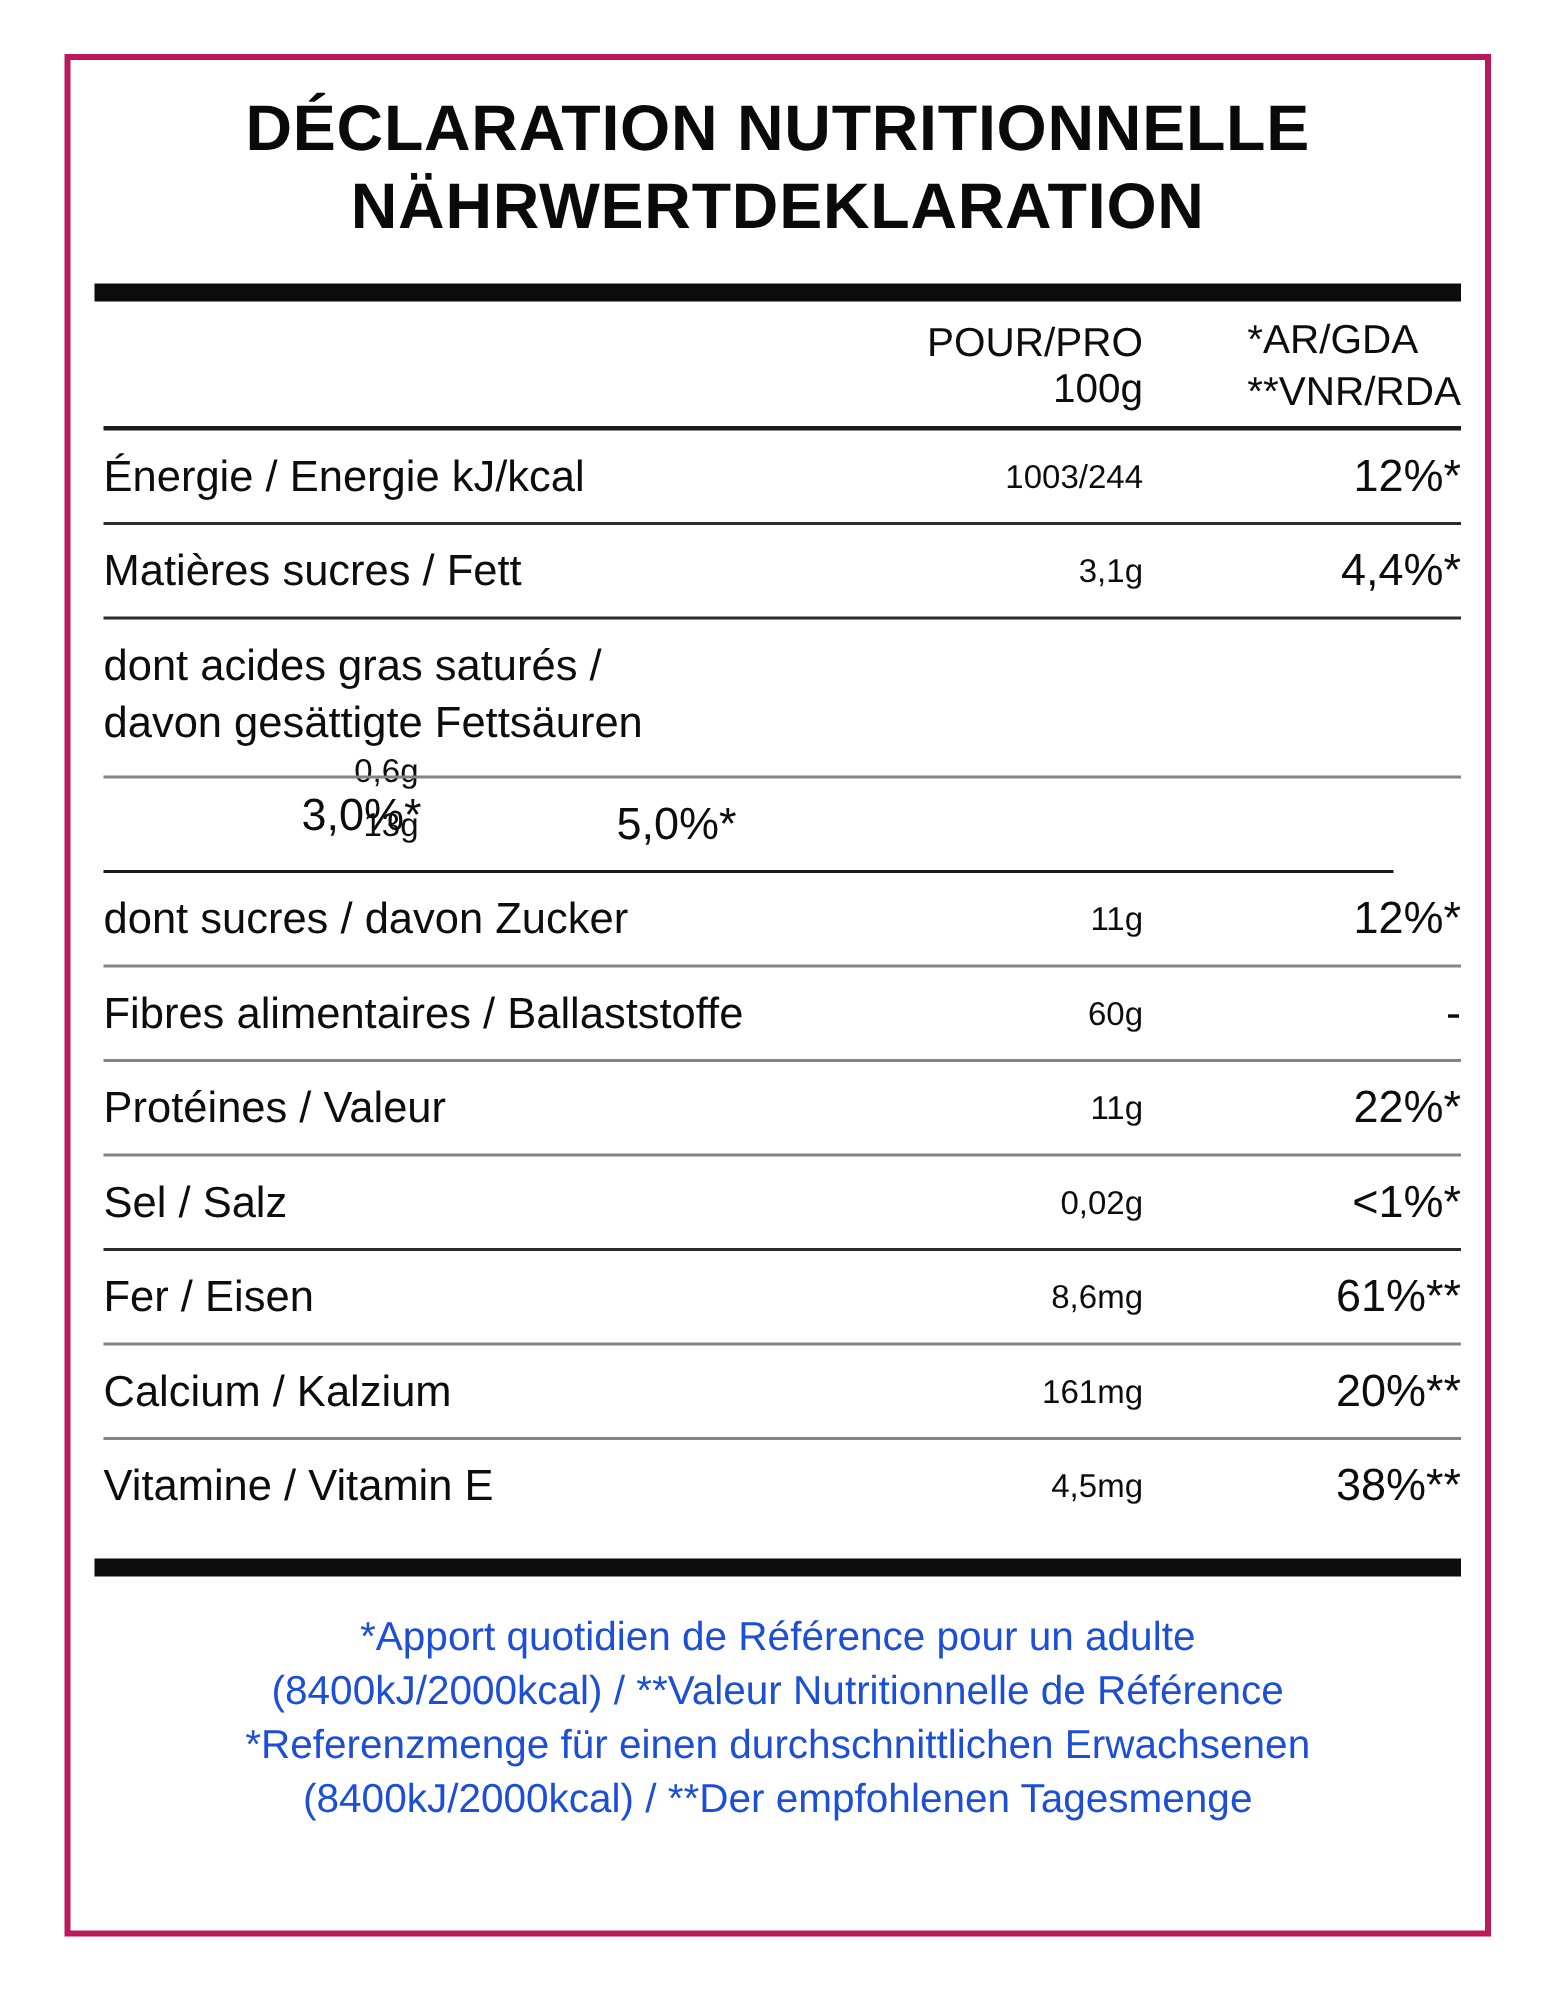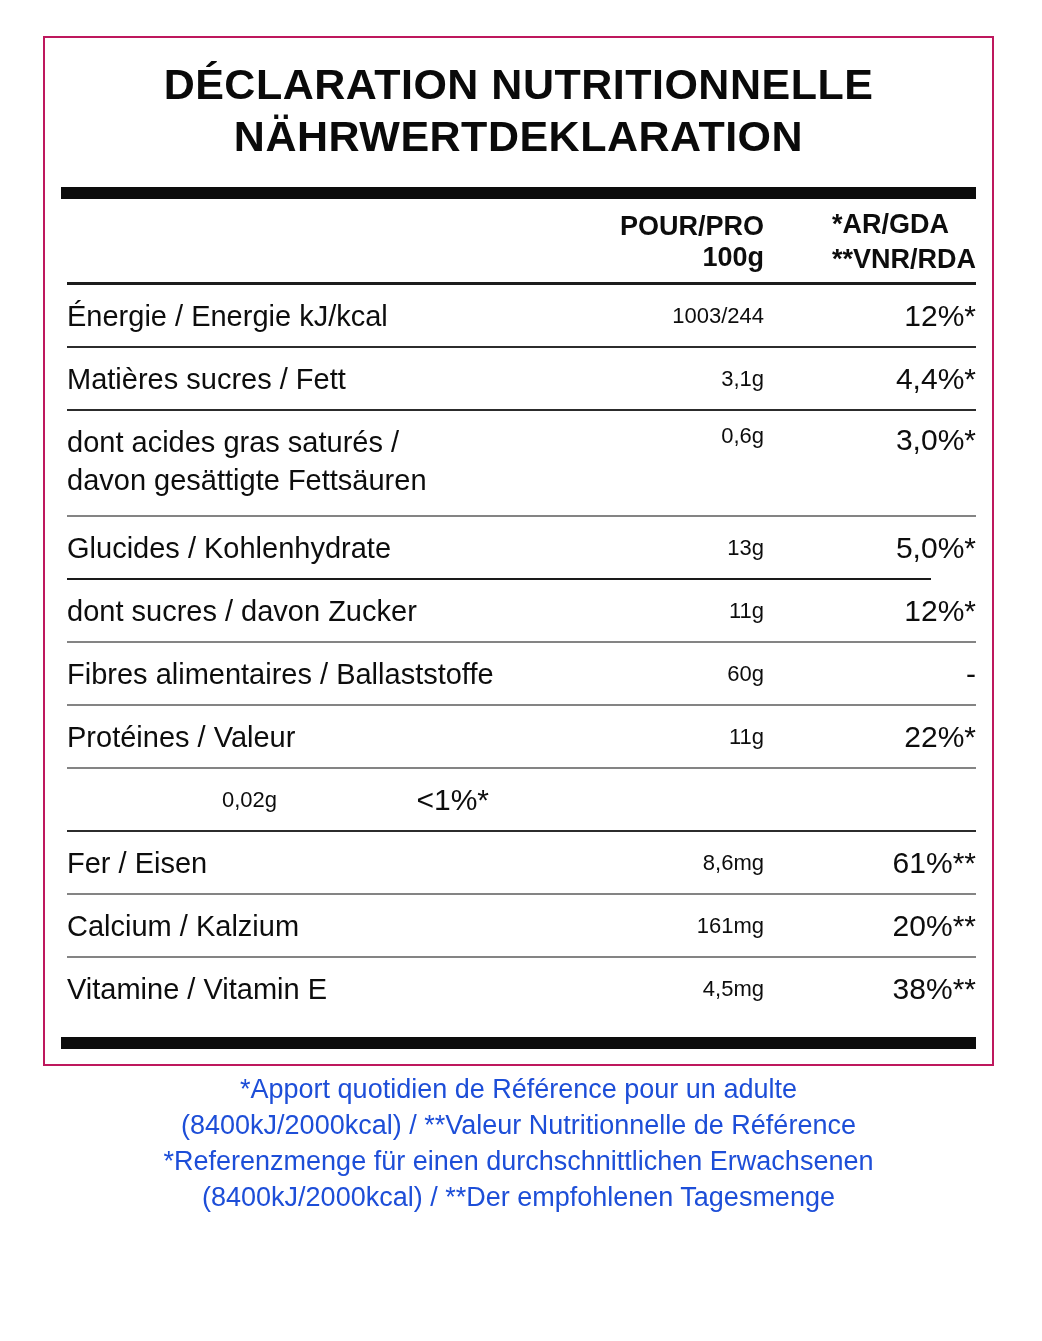--- a/index.html
+++ b/index.html
@@ -17,22 +17,22 @@
     width: 1042px;
     height: 1341px;
     background: #ffffff;
     overflow: hidden;
   }
   .frame {
     position: absolute;
     left: 43px;
     top: 36px;
     width: 951px;
-    height: 1030px;
-    border: 2px solid #be185d;
+    height: 1255px;
+    border: 4px solid #be185d;
     background: #ffffff;
     box-sizing: border-box;
   }
   .title {
     margin: 20px 10px 0 10px;
     text-align: center;
     font-size: 43px;
     font-weight: 700;
     line-height: 1.22;
     letter-spacing: 0.5px;
@@ -62,37 +62,38 @@
     background: #848484;
   }
   .row.sep-dark::after { background: #2c2c2c; }
   .row.sep-dark-short::after { background: #1a1a1a; height: 1.5px; right: 45px; }
   .row.no-sep::after { display: none; }
   .cell.label { flex: 1; text-align: left; }
   .cell.amount { width: 210px; text-align: right; font-size: 22px; }
   .cell.percent { width: 212px; text-align: right; font-size: 30px; }
   .thead {
     height: 86px;
-    font-weight: 700;
+    font-weight: 400;
     font-size: 27px;
   }
   .thead::after { background: #1c1c1c; height: 2.5px; }
   .thead .cell.amount { font-size: 27px; }
   .thead .cell.percent { font-size: 27px; }
   .percent-head-inner {
     display: inline-block;
     text-align: left;
     white-space: pre-line;
     line-height: 1.3;
   }
   .row.tall {
     height: 106px;
     align-items: flex-start;
     padding-top: 12px;
     box-sizing: border-box;
+    flex-direction: column;
   }
   .row.tall .cell.label { white-space: pre-line; line-height: 1.32; }
   .foot {
     margin: 0 20px;
     text-align: center;
     font-size: 27px;
     line-height: 1.34;
     white-space: pre-line;
     color: #1d4ed8;
   }
@@ -132,21 +133,20 @@
       </div>
 
       <div class="row tall">
         <div class="cell label">dont acides gras saturés /
 davon gesättigte Fettsäuren</div>
         <div class="cell amount">0,6g</div>
         <div class="cell percent">3,0%*</div>
       </div>
 
       <div class="row sep-dark-short">
-        <div class="cell label">Glucides / Kohlenhydrate</div>
         <div class="cell amount">13g</div>
         <div class="cell percent">5,0%*</div>
       </div>
 
       <div class="row">
         <div class="cell label">dont sucres / davon Zucker</div>
         <div class="cell amount">11g</div>
         <div class="cell percent">12%*</div>
       </div>
 
@@ -156,20 +156,21 @@
         <div class="cell percent">-</div>
       </div>
 
       <div class="row">
         <div class="cell label">Protéines / Valeur</div>
         <div class="cell amount">11g</div>
         <div class="cell percent">22%*</div>
       </div>
 
       <div class="row sep-dark">
+        <div class="cell label">Sel / Salz</div>
         <div class="cell amount">0,02g</div>
         <div class="cell percent">&lt;1%*</div>
       </div>
 
       <div class="row">
         <div class="cell label">Fer / Eisen</div>
         <div class="cell amount">8,6mg</div>
         <div class="cell percent">61%**</div>
       </div>
 

